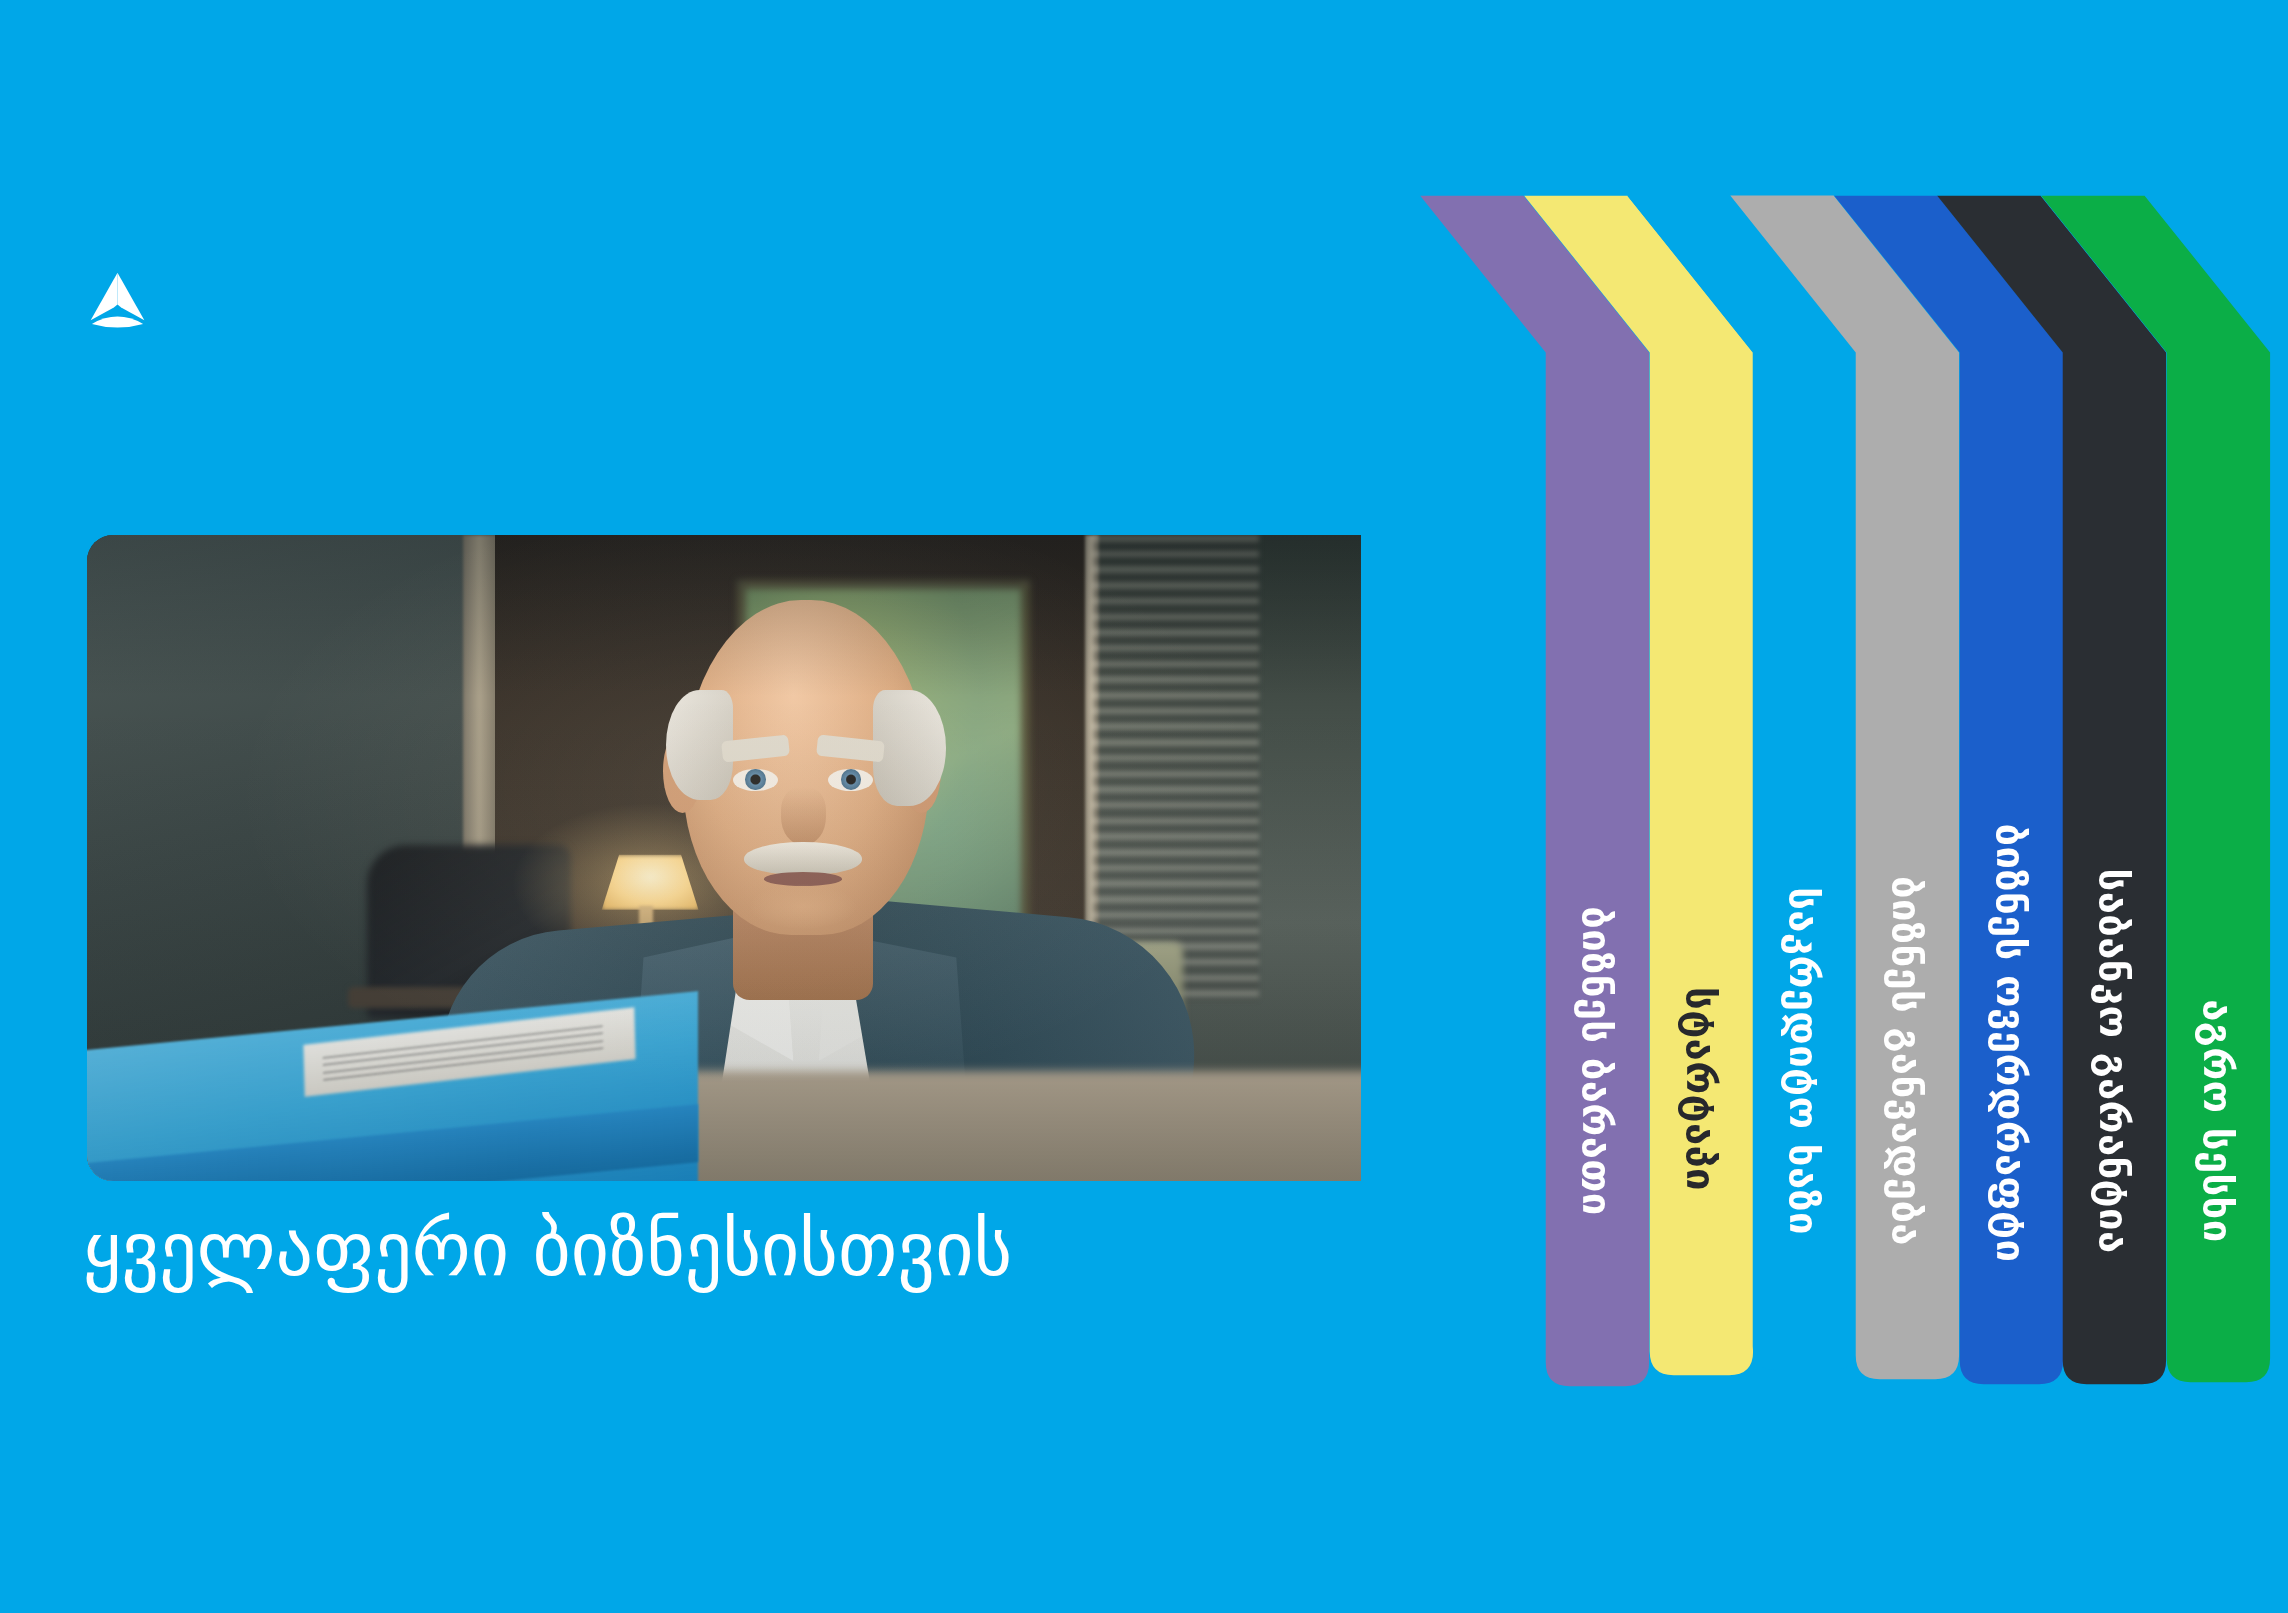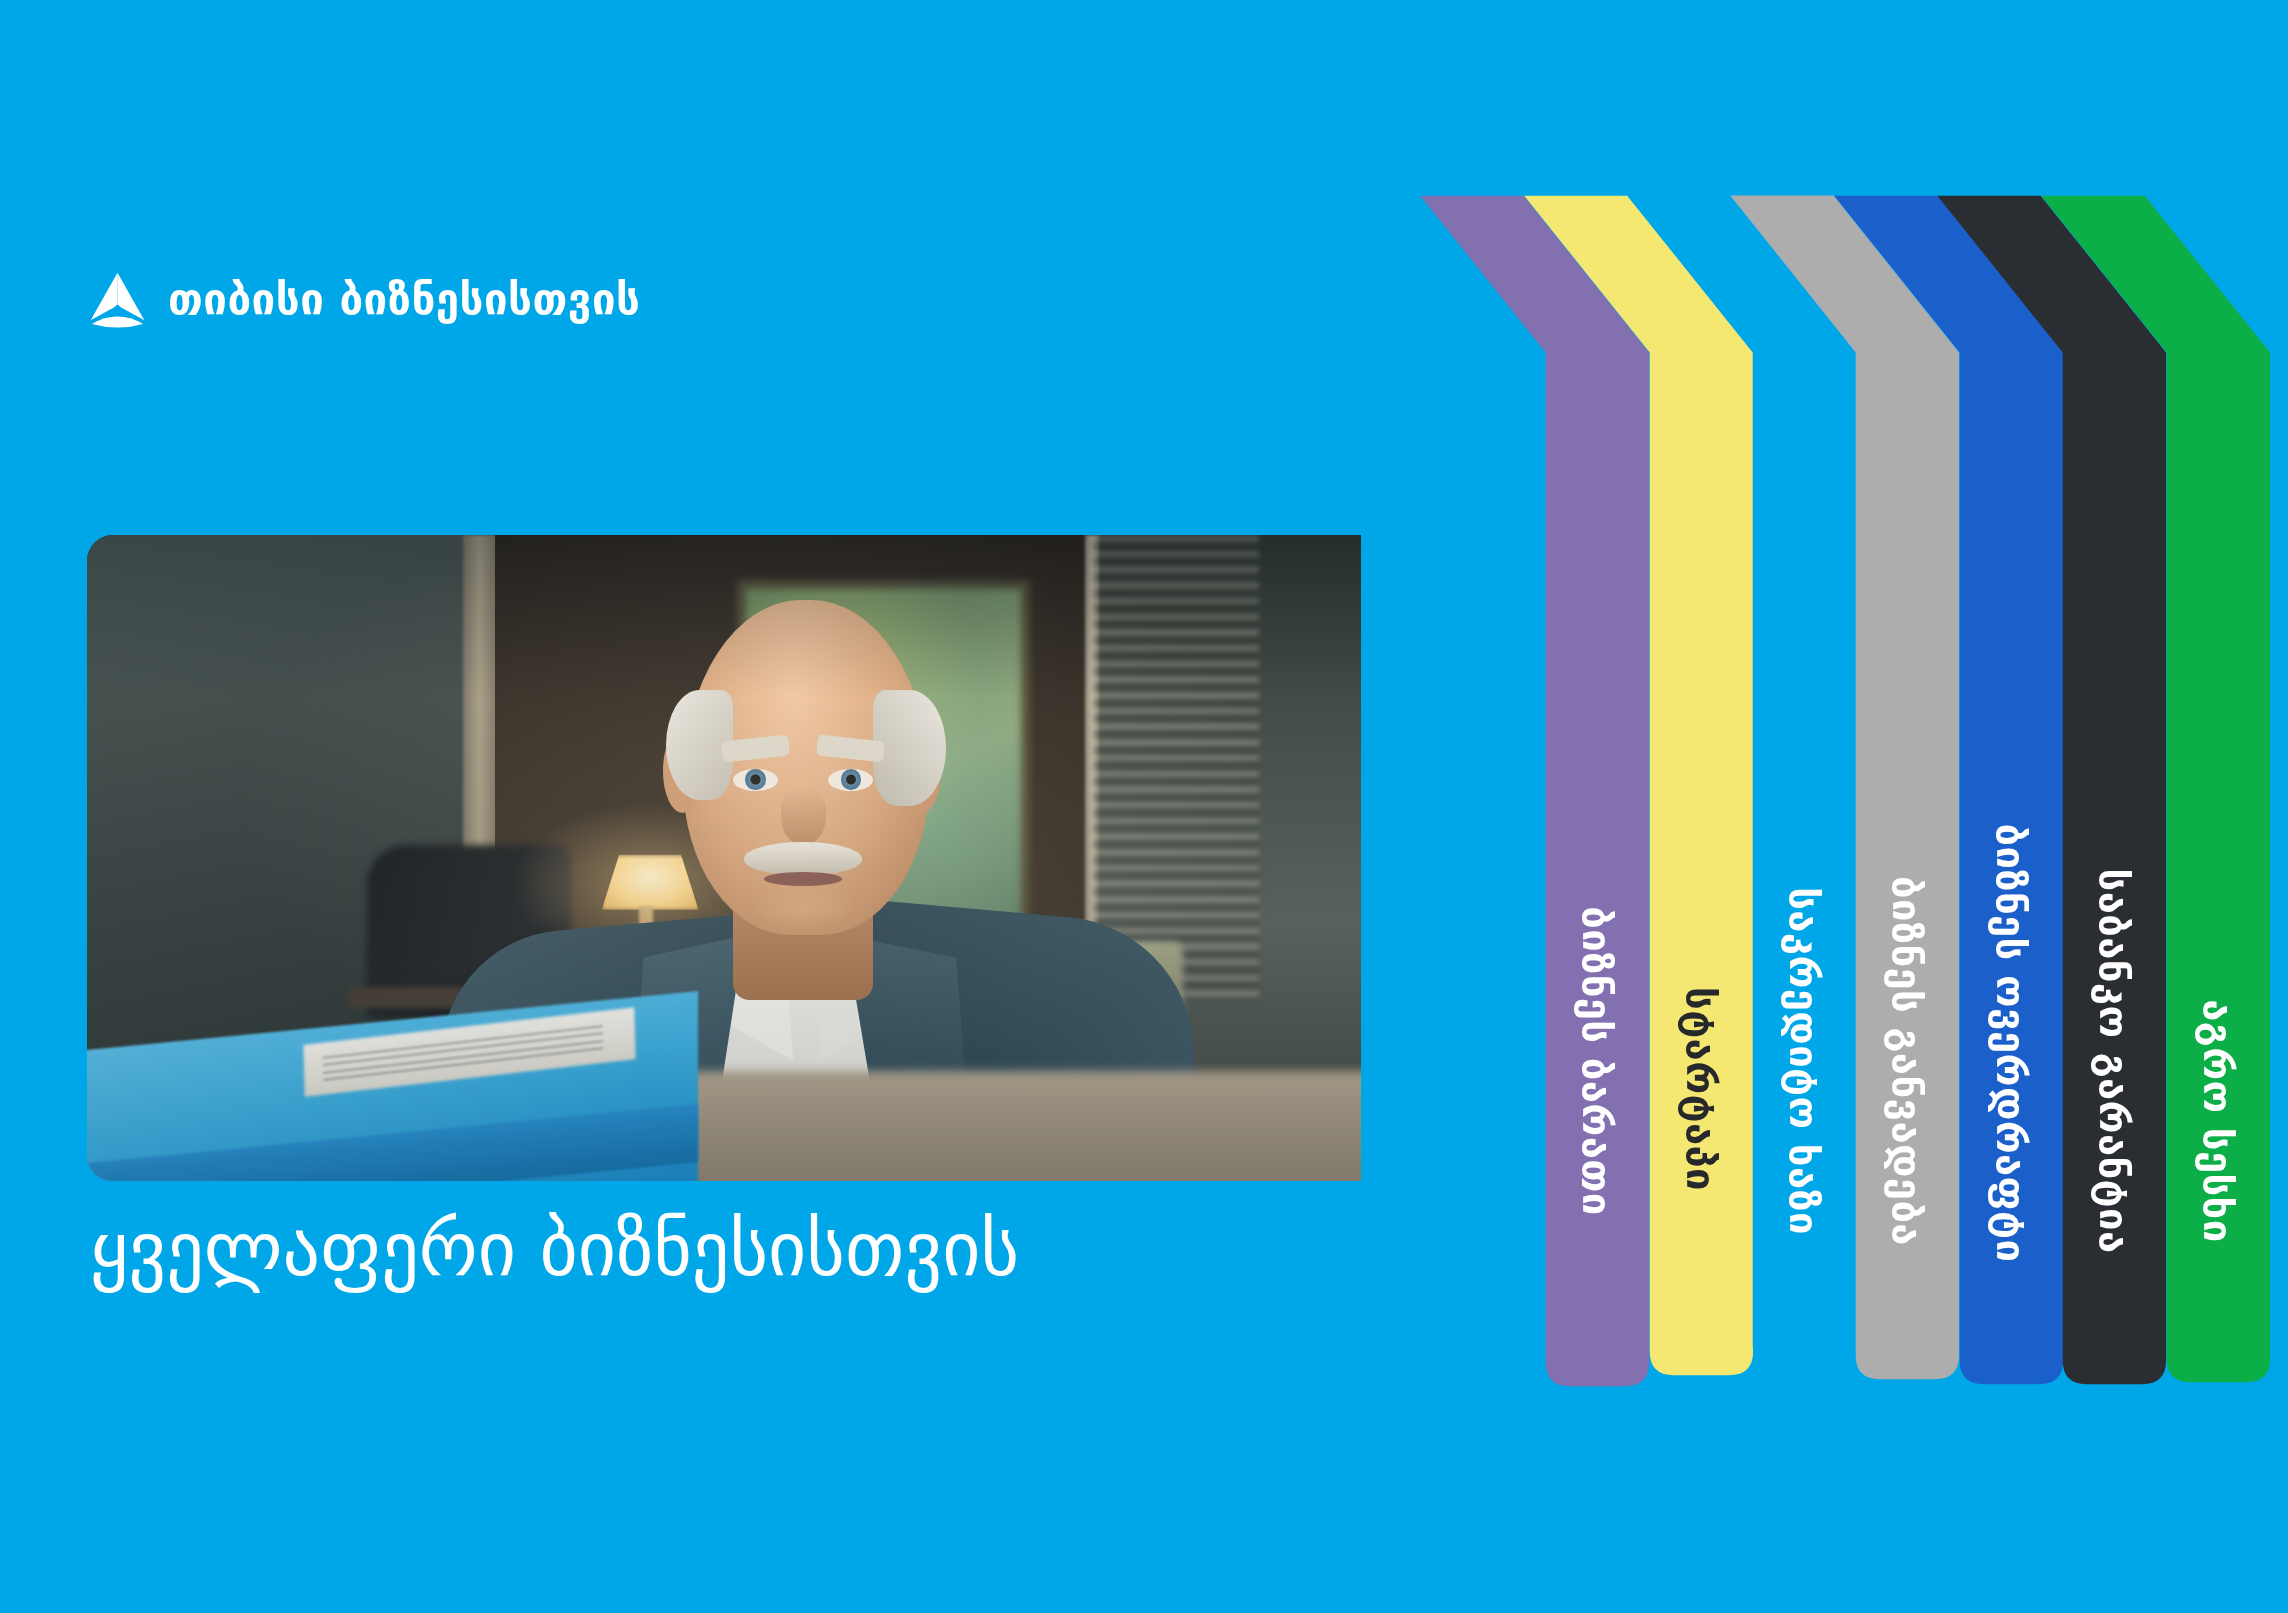--- a/index.html
+++ b/index.html
@@ -277,21 +277,21 @@
   }
   .photo-grade {
     position:absolute; inset:0; pointer-events:none;
     background:
       radial-gradient(ellipse at 52% 40%, rgba(255,235,205,.10) 0%, rgba(0,0,0,0) 55%),
       linear-gradient(180deg, rgba(10,20,25,.28) 0%, rgba(10,20,25,0) 25%, rgba(10,20,25,.14) 100%);
   }
 
   
   .subline {
-    position:absolute; left:90px; top:1209px;
+    position:absolute; left:83px; top:1209px;
     color:#ffffff;
     font-size:74px;
     font-weight:400;
     letter-spacing:0px;
     line-height:1.1;
     white-space:nowrap;
   }
 
   
   .ribbons {
@@ -317,21 +317,20 @@
 <body>
 
 <div class="stage">
 
   <div class="logo-row">
     <svg class="logo-mark" viewBox="0 0 100 100" aria-hidden="true">
       <path fill="#FFFFFF" d="M50 6 L50 58 L44 63 L6 84 Z"></path>
       <path fill="#FFFFFF" d="M50 6 L94 84 L56 63 L50 58 Z"></path>
       <path fill="#FFFFFF" d="M8 90 Q50 66 92 90 Q50 102 8 90 Z"></path>
     </svg>
-    <span class="logo-text">თიბისი ბიზნესისთვის</span>
   </div>
 
 
   <div class="photo">
     <div class="photo-inner">
       <div class="ph-wallLeft"></div>
       <div class="ph-pillar"></div>
       <div class="ph-roomBack"></div>
       <div class="ph-roomRight"></div>
       <div class="ph-blindFrame"></div>

